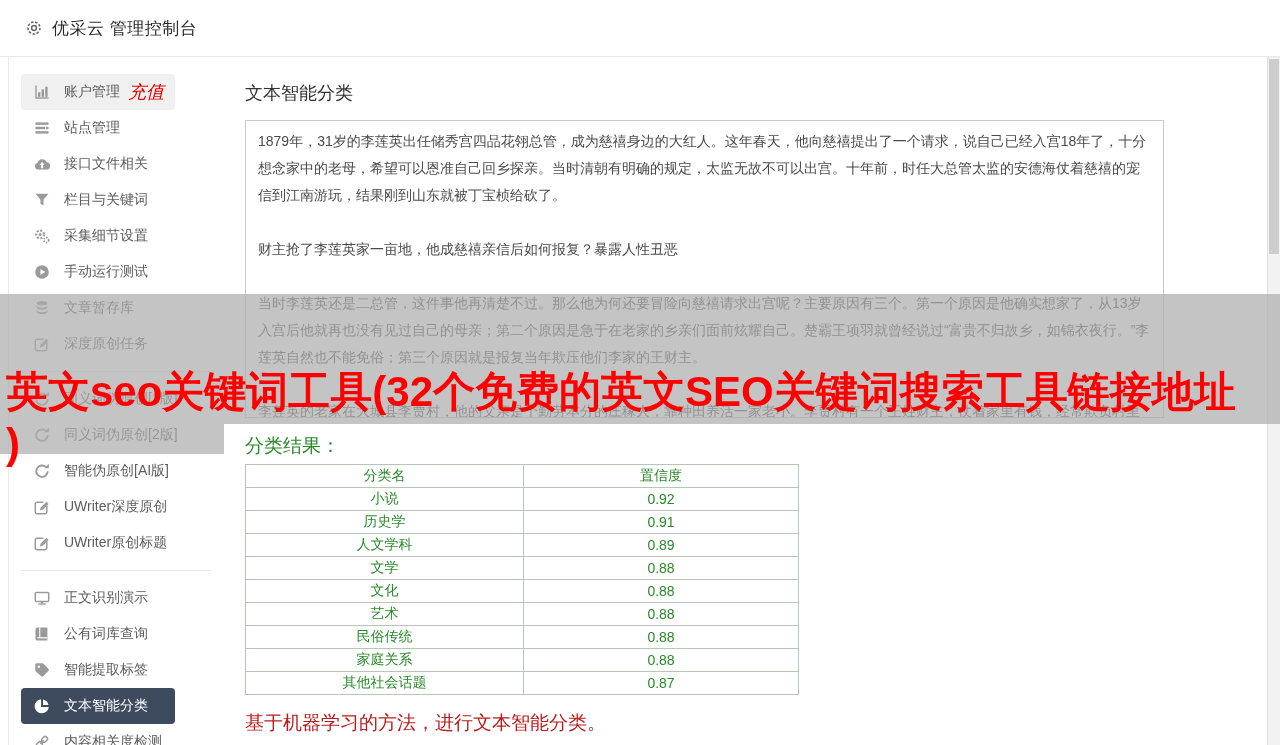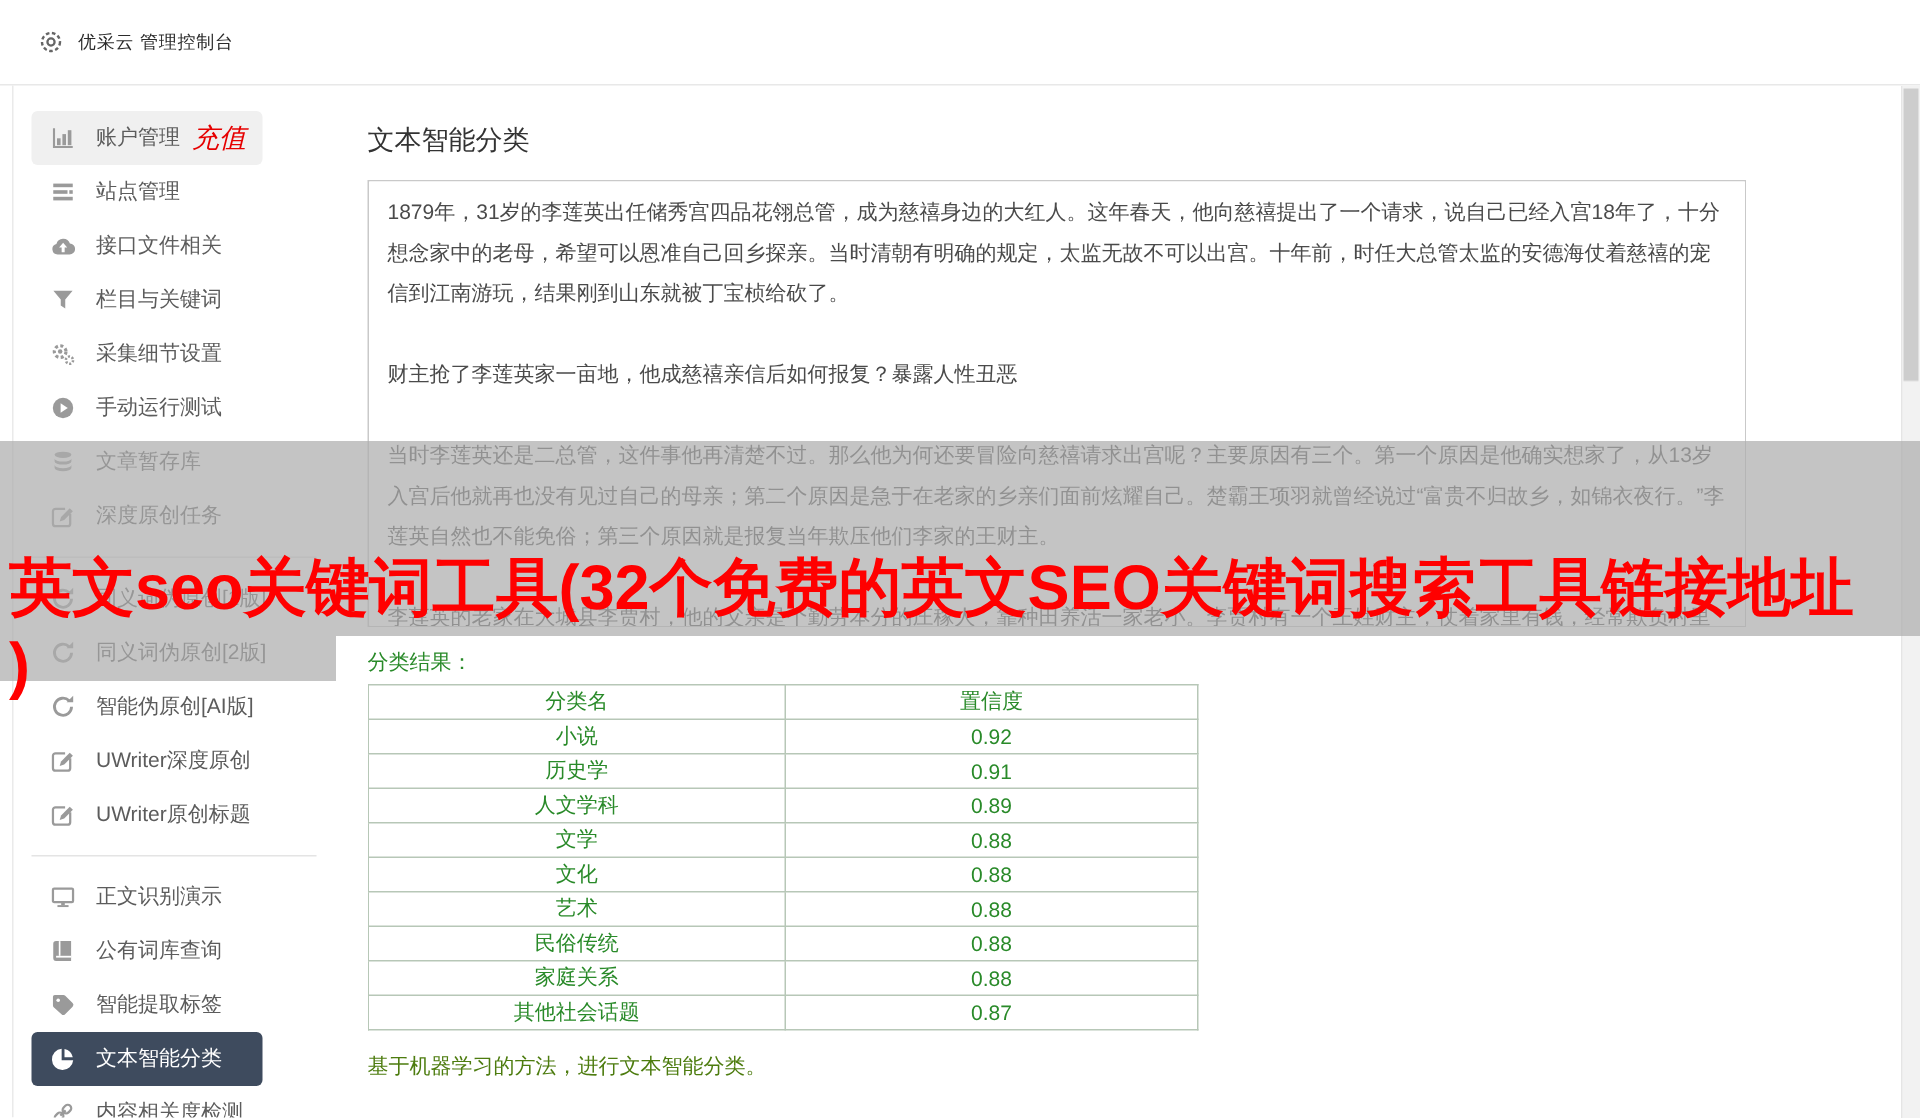--- a/index.html
+++ b/index.html
@@ -6,47 +6,47 @@
   body{
     width:1280px;height:745px;overflow:hidden;position:relative;
     background:#fff;
     font-family:"Liberation Sans","DejaVu Sans",sans-serif;
     -webkit-font-smoothing:antialiased;
   }
   
   .header{position:absolute;left:0;top:0;width:1280px;height:56px;background:#fff;
     border-bottom:1px solid #e8e8e8;display:flex;align-items:center;}
   .header .gear{margin-left:25px;display:flex;align-items:center;}
-  .header .title{margin-left:9px;font-size:12px;color:#2b2b2b;letter-spacing:0.5px;}
+  .header .title{margin-left:9px;font-size:17px;color:#2b2b2b;letter-spacing:0.5px;}
   
   .sidebar{position:absolute;left:8px;top:57px;width:210px;bottom:0;
     border-left:1px solid #eaeaea;padding-top:17px;box-sizing:border-box;}
   .s-item{height:36px;display:flex;align-items:center;margin-left:12px;width:154px;
     padding-left:13px;box-sizing:border-box;border-radius:4px;cursor:pointer;}
   .s-item .s-icon{width:16px;height:16px;display:inline-flex;flex:none;}
   .s-item .s-label{margin-left:14px;font-size:14px;color:#5c5c5c;white-space:nowrap;}
   .s-item.highlight{background:#f0f0f0;}
   .s-item.active{background:var(--active-item-bg,#3e4b5e);}
   .s-item.active .s-label{color:#fff;}
   .s-badge{margin-left:8px;font-size:18px;color:var(--badge-red,#e60000);font-style:italic;}
   .s-divider{height:1px;background:#e4e4e4;margin:9px 0 9px 12px;width:190px;}
   
   .main{position:absolute;left:245px;top:57px;right:0;}
   .page-title{margin:24px 0 0 0;font-size:18px;font-weight:400;color:#333;}
   .input-area{display:block;margin-top:15px;width:919px;height:298px;box-sizing:border-box;
     border:1px solid #c9c9c9;background:#fff;padding:7px 12px;resize:none;
     font-family:"Liberation Sans","DejaVu Sans",sans-serif;
     font-size:14px;line-height:27px;color:#4a4a4a;outline:none;}
-  .result-label{margin-top:15px;font-size:14px;color:var(--accent-green,#298a29);}
+  .result-label{margin-top:15px;font-size:19px;color:var(--accent-green,#298a29);}
   table.result{margin-top:5px;border-collapse:collapse;table-layout:fixed;width:553px;}
   table.result th,table.result td{
     border:1px solid #b7c7b7;text-align:center;font-weight:400;
     font-size:14px;color:var(--accent-green,#298a29);height:22px;padding:0;}
   table.result col.c1{width:278px;} table.result col.c2{width:275px;}
-  .footnote{margin-top:15px;font-size:14px;color:#4d7c0f;}
+  .footnote{margin-top:15px;font-size:19px;color:#b91c1c;}
   
   .page-scrollbar{position:absolute;right:0;top:57px;bottom:0;width:12px;
     background:#f2f2f2;border-left:1px solid #e0e0e0;}
   .page-scrollbar .thumb{position:absolute;left:1px;top:2px;width:10px;height:195px;background:#cdcdcd;}
   
   .band-main{position:absolute;left:0;top:294px;width:1280px;height:130px;
     background:var(--overlay-gray,rgba(173,173,173,0.72));z-index:50;pointer-events:none;}
   .band-side{position:absolute;left:0;top:424px;width:224px;height:30px;
     background:var(--overlay-gray,rgba(173,173,173,0.72));z-index:50;pointer-events:none;}
   .watermark{position:absolute;left:6px;top:366px;width:1280px;z-index:60;pointer-events:none;

